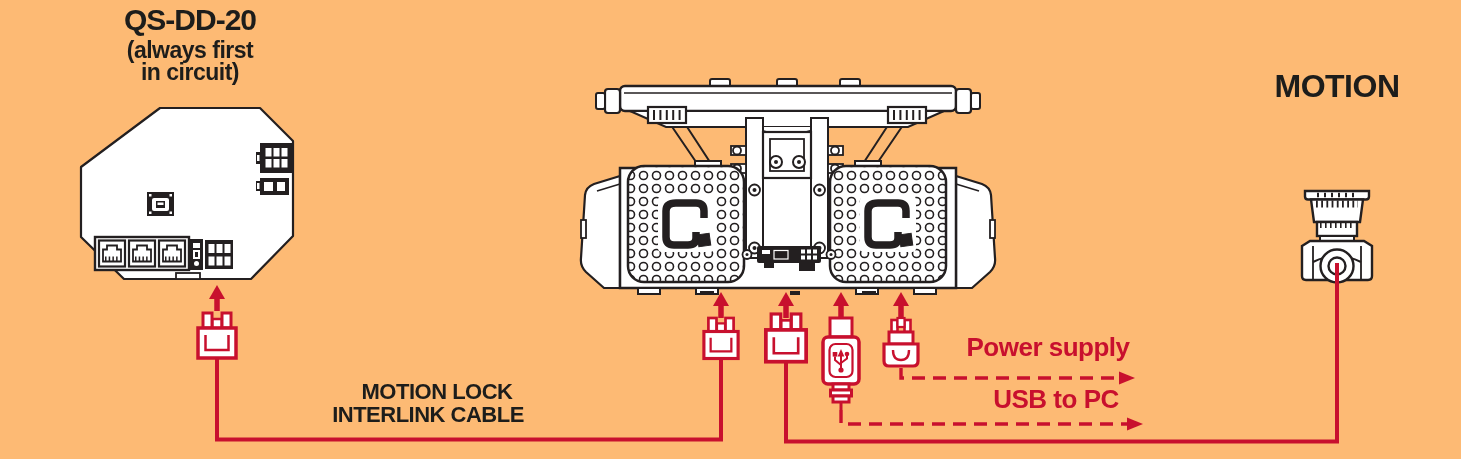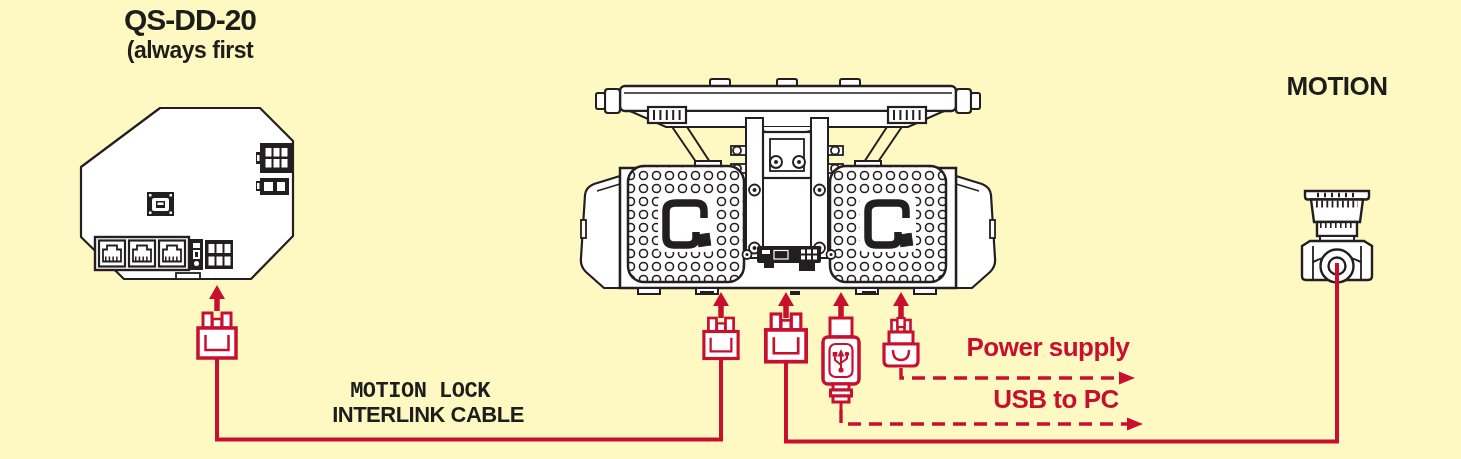--- a/index.html
+++ b/index.html
@@ -1,27 +1,27 @@
 <!DOCTYPE html>
 <html><head>
 <meta charset="utf-8">
 <style>
   html,body{margin:0;padding:0;background:#fff;}
   .canvas{
-    position:relative;width:1461px;height:459px;background:#fef9c3;overflow:hidden;
+    position:relative;width:1461px;height:459px;background:#fdba74;overflow:hidden;
     font-family:"Liberation Sans","DejaVu Sans",sans-serif;
   }
   .art{position:absolute;left:0;top:0;}
   .label{
     position:absolute;text-align:center;font-weight:bold;color:#1d1d1b;
     white-space:nowrap;
   }
   .t-xl{font-size:30px;line-height:32px;letter-spacing:-1px;}
   .t-lg{font-size:23px;line-height:22px;letter-spacing:-0.5px;}
-  .t-md{font-size:26px;line-height:28px;letter-spacing:-0.5px;}
+  .t-md{font-size:32px;line-height:28px;letter-spacing:-0.5px;}
   .t-sm{font-size:22px;line-height:23px;letter-spacing:-0.5px;}
   .t-red{font-size:26px;line-height:28px;letter-spacing:-0.5px;color:#C8102E;}
 </style>
 </head>
 <body>
 
 <div class="canvas">
 
 <svg class="art" width="1461" height="459" viewBox="0 0 1461 459">
   <defs>
@@ -273,23 +273,24 @@
 
     <path d="M 901,368 V 378 H 1119" fill="none" stroke="#C8102E" stroke-width="3.4" stroke-dasharray="13 8"></path>
     <polygon points="1119,371.5 1119,384.5 1135,378" fill="#C8102E"></polygon>
     <path d="M 841,410 V 424 H 1127" fill="none" stroke="#C8102E" stroke-width="3.4" stroke-dasharray="13 8"></path>
     <polygon points="1127,417.5 1127,430.5 1143,424" fill="#C8102E"></polygon>
   </g>
 </svg>
 
 <div class="label t-xl" style="left:90px;top:4px;width:200px;">QS-DD-20</div>
 <div class="label t-lg" style="left:90px;top:39px;width:200px;">(always first</div>
+<div class="label t-lg" style="left:90px;top:61px;width:200px;">in circuit)</div>
 
 
 <div class="label t-md" style="left:1253px;top:72px;width:168px;">MOTION</div>
 
-<div class="label t-sm" style="left:280px;top:380px;width:280px;font-family:Liberation Mono, monospace;">MOTION LOCK</div>
+<div class="label t-sm" style="left:297px;top:380px;width:280px;">MOTION LOCK</div>
 <div class="label t-sm" style="left:288px;top:403px;width:280px;">INTERLINK CABLE</div>
 
 <div class="label t-red" style="left:948px;top:333px;width:200px;">Power supply</div>
 <div class="label t-red" style="left:961px;top:385px;width:190px;">USB to PC</div>
 
 </div>
 
 </body></html>

